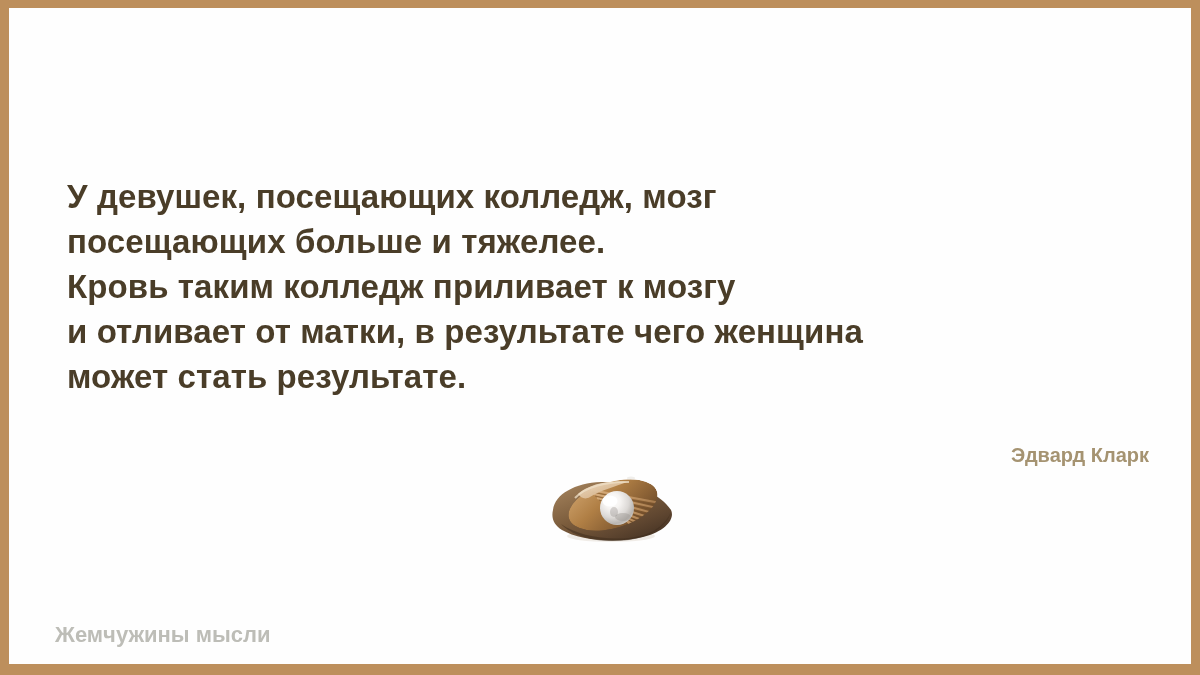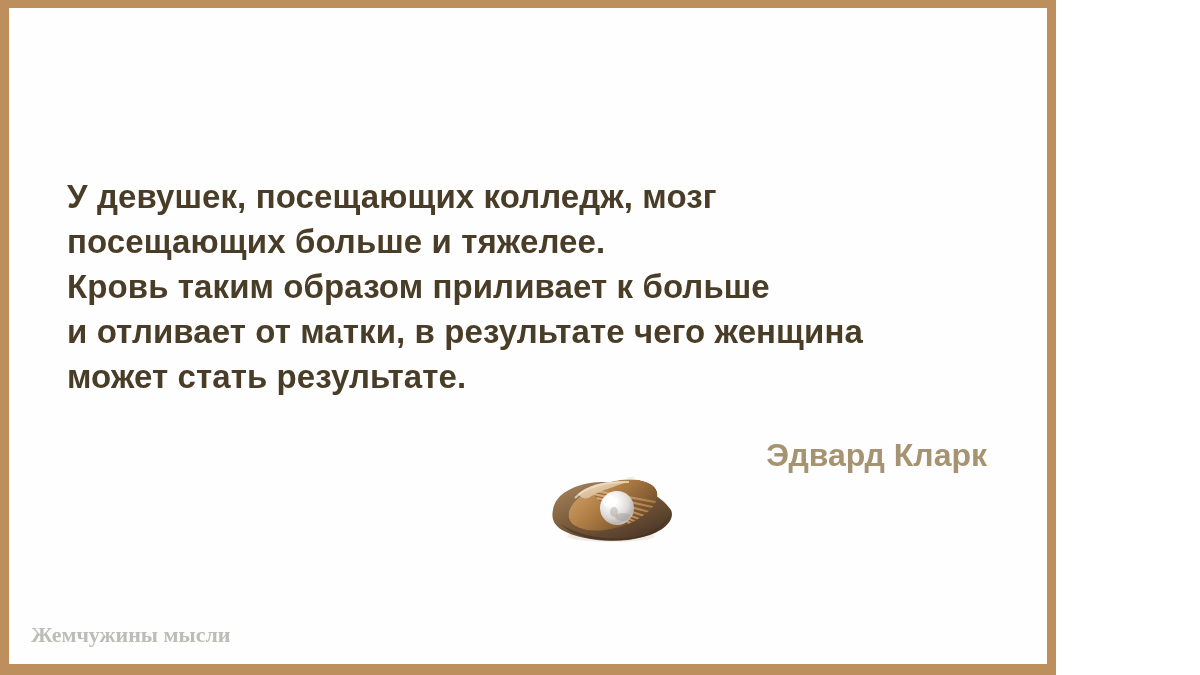--- a/index.html
+++ b/index.html
@@ -11,21 +11,21 @@
     height: 675px;
     background: #ffffff;
     font-family: "Liberation Sans", "DejaVu Sans", sans-serif;
     overflow: hidden;
   }
 
   
   .card {
     position: relative;
     box-sizing: border-box;
-    width: 1056px;
+    width: 1200px;
     height: 675px;
     background: #fefefe;
     border: 9px solid #bd8f5c;
     border-top-width: 8px;
     border-bottom-width: 11px;
     overflow: hidden;
   }
 
   
   .quote {
@@ -41,26 +41,26 @@
     font-weight: bold;
     font-size: 33px;
     line-height: 45px;
     letter-spacing: 0.1px;
     white-space: pre;
   }
 
   
   .attribution {
     position: absolute;
-    right: 60px;
+    right: 42px;
     top: 432px;
     color: #a59371;
     font-family: "Liberation Sans", "DejaVu Sans", sans-serif;
     font-weight: bold;
-    font-size: 32px;
+    font-size: 20px;
     line-height: 30px;
     text-align: right;
     white-space: pre;
   }
 
   
   .emblem {
     position: absolute;
     left: 536px;
     top: 466px;
@@ -77,37 +77,38 @@
     bottom: 14px;
     height: 30px;
     padding: 0 22px;
     box-sizing: border-box;
     display: flex;
     align-items: center;
     justify-content: space-between;
   }
   .footer-text {
     color: #bdbdb7;
-    font-family: Liberation Serif, serif;
+    font-family: Liberation Sans, sans-serif;
     font-size: 22px;
     line-height: 26px;
     white-space: pre;
+    margin-left: 24px;
   }
   .footer-left { font-weight: bold; }
   .footer-right { font-weight: normal; letter-spacing: 0.2px; }
 </style>
 </head>
 <body>
 
 <div class="card">
 
   <div class="quote">
     <span class="quote-line">У девушек, посещающих колледж, мозг</span>
     <span class="quote-line">посещающих больше и тяжелее.</span>
-    <span class="quote-line">Кровь таким образом приливает к больше</span>
+    <span class="quote-line">Кровь таким колледж приливает к мозгу</span>
     <span class="quote-line">и отливает от матки, в результате чего женщина</span>
     <span class="quote-line">может стать результате.</span>
   </div>
 
   <div class="attribution">Эдвард Кларк</div>
 
   <div class="emblem">
     <svg viewBox="0 0 134 70" xmlns="http://www.w3.org/2000/svg" aria-hidden="true">
       <defs>
         <linearGradient id="shellOuter" x1="0.12" y1="0.15" x2="0.78" y2="0.95">

